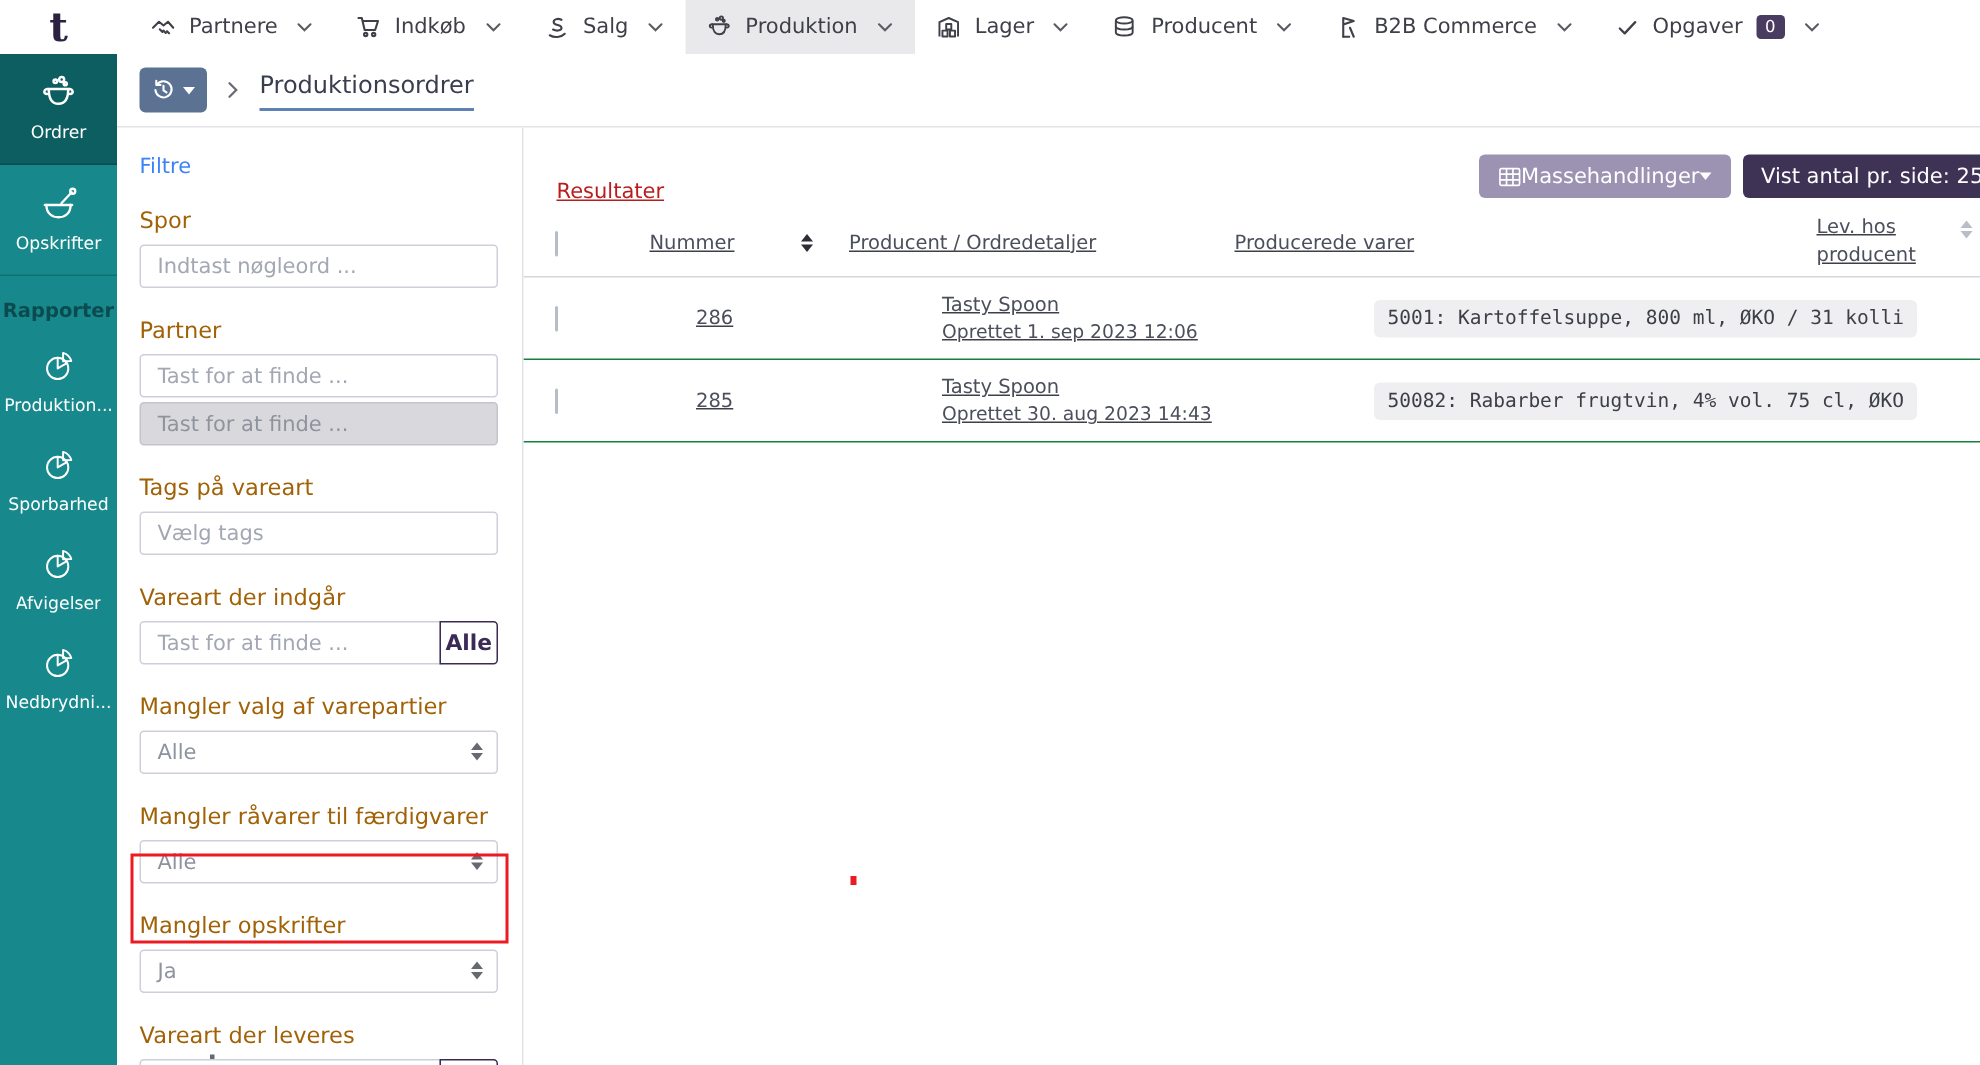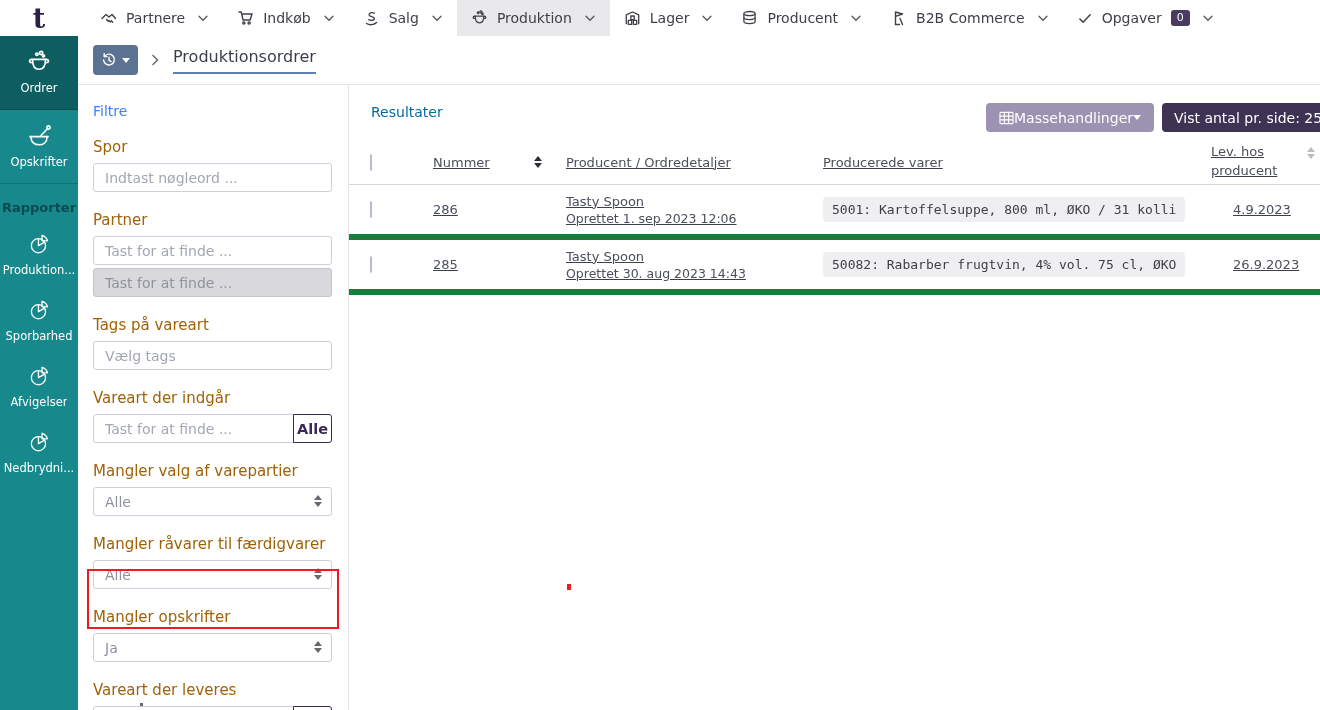--- a/index.html
+++ b/index.html
@@ -42,28 +42,28 @@
   .tinput.disabled { background:#d9d9dd; border-color:#c4c4cb; margin-top:3px; }
   .tinput.disabled::placeholder { color:#8f939e; }
   .inline { display:flex; }
   .inline .tinput { border-top-right-radius:0; border-bottom-right-radius:0; }
   .allebtn { width:47px; height:29px; background:#fff; border:1px solid #3b2a55; border-radius:3px; border-top-left-radius:0; border-bottom-left-radius:0; margin-left:-1px; font-size:14.5px; font-weight:bold; color:#3b2a55; cursor:pointer; font-family:"DejaVu Sans", sans-serif; }
   .fselect { position:relative; width:100%; height:29px; border:1px solid #cdd0da; border-radius:3px; background:#fff; display:flex; align-items:center; padding:0 11px; font-size:14px; color:#8e929e; cursor:pointer; }
   .fselect .updown { position:absolute; right:9px; top:7px; color:#66696f; }
 
   
   .results { position:absolute; left:348px; top:85px; width:972px; height:625px; border-left:1px solid #e3e3e7; overflow:hidden; background:#fff; }
-  .rtitle { position:absolute; left:22px; top:19px; font-size:14px; color:#0369a1; }
+  .rtitle { position:absolute; left:22px; top:35px; font-size:14px; color:#b91c1c;text-decoration:underline; }
   .bulkbtn { position:absolute; right:166px; top:18px; height:29px; padding:0 13px; background:#9c93b3; color:#fff; border:none; border-radius:4px; font-size:14px; display:flex; align-items:center; gap:0; cursor:pointer; font-family:"DejaVu Sans", sans-serif; }
   .pagesizebtn { position:absolute; left:813px; top:18px; height:29px; width:230px; padding:0 12px; background:#3f3355; color:#fff; border:none; border-radius:4px 0 0 4px; font-size:14px; white-space:nowrap; overflow:hidden; text-align:left; cursor:pointer; font-family:"DejaVu Sans", sans-serif; }
 
   .tbl { position:absolute; left:0; top:55px; width:972px;text-decoration:underline; }
   .trow { display:grid; grid-template-columns:72px 133px 257px 390px 120px; align-items:center; }
   .thead { height:45px; border-bottom:1px solid #d6d6db; font-size:13px; color:#4b4f5b; }
-  .tdata { height:55px; border-bottom:6px solid #15803d; font-size:13px; color:#4b4f5b; cursor:pointer; }
+  .tdata { height:55px; border-bottom:1px solid #15803d; font-size:13px; color:#4b4f5b; cursor:pointer;gap:31px; }
   .cell-check { padding-left:21px; }
   .checkbox { width:16px; height:16px; border:1.5px solid #b6bdc9; border-radius:3px; background:#fff; cursor:pointer; }
   .cell-num { padding-left:12px; display:flex; align-items:center; justify-content:space-between; }
   .cell-prod { padding-left:12px; }
   .cell-goods { padding-left:12px; }
   .cell-lev { padding-left:10px; display:flex; align-items:flex-start; justify-content:space-between; padding-right:6px; }
   .lev-txt { width:72px; line-height:1.45; }
   .sub { font-size:12.5px; margin-top:2px; }
   .pill { display:inline-block; font-family:"DejaVu Sans Mono", monospace; font-size:13px; color:#3c3f46; background:#efeff1; padding:5px 9px; border-radius:4px; white-space:nowrap; }
   .date { padding-left:32px; font-size:13px; }

